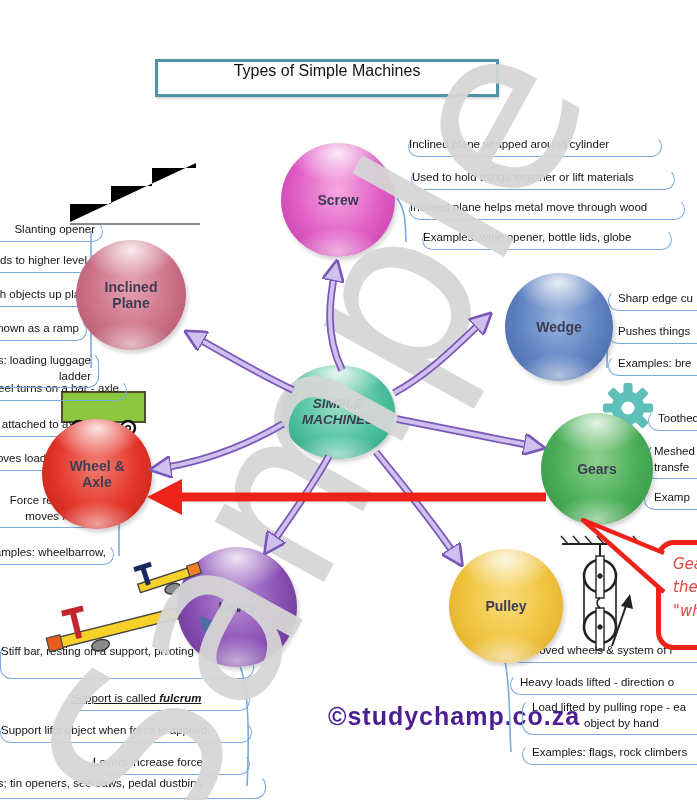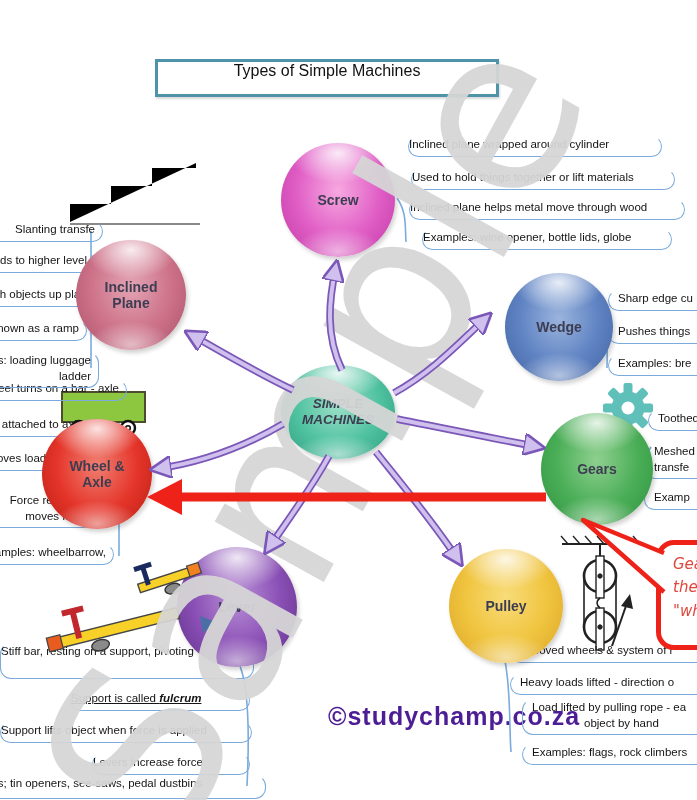--- a/index.html
+++ b/index.html
@@ -227,21 +227,21 @@
 
 <div class="callout c-right" style="left:-140px;top:380px;width:258px;height:19px;white-space:nowrap;"><span>Wheel turns on a bar - axle</span></div>
 <div class="callout c-right" style="left:-140px;top:416px;width:222px;height:19px;white-space:nowrap;"><span>Wheel attached to axle</span></div>
 <div class="callout c-right" style="left:-140px;top:450px;width:228px;height:19px;white-space:nowrap;"><span>Moves loads across</span></div>
 <div class="callout c-right" style="left:-140px;top:492px;width:230px;height:34px;white-space:nowrap;">
   <div>Force reduced -</div>
   <div>moves faster</div>
 </div>
 <div class="callout c-right" style="left:-140px;top:544px;width:245px;height:19px;white-space:nowrap;"><span>Examples: wheelbarrow,</span></div>
 
-<div class="callout c-right" style="left:-150px;top:221px;width:244px;height:19px;white-space:nowrap;"><span>Slanting transfe</span></div>
+<div class="callout c-right" style="left:-150px;top:221px;width:244px;height:19px;white-space:nowrap;"><span>Slanting opener</span></div>
 <div class="callout c-right" style="left:-150px;top:252px;width:236px;height:19px;white-space:nowrap;"><span>Moves loads to higher level</span></div>
 <div class="callout c-right" style="left:-150px;top:286px;width:242px;height:19px;white-space:nowrap;"><span>Push objects up plane</span></div>
 <div class="callout c-right" style="left:-150px;top:320px;width:228px;height:19px;white-space:nowrap;"><span>Also known as a ramp</span></div>
 <div class="callout c-right" style="left:-150px;top:352px;width:240px;height:34px;white-space:nowrap;">
   <div>Examples: loading luggage</div>
   <div>ladder</div>
 </div>
 
 <div id="watermark">Sample</div>
 <div id="site-mark">©studychamp.co.za</div>

